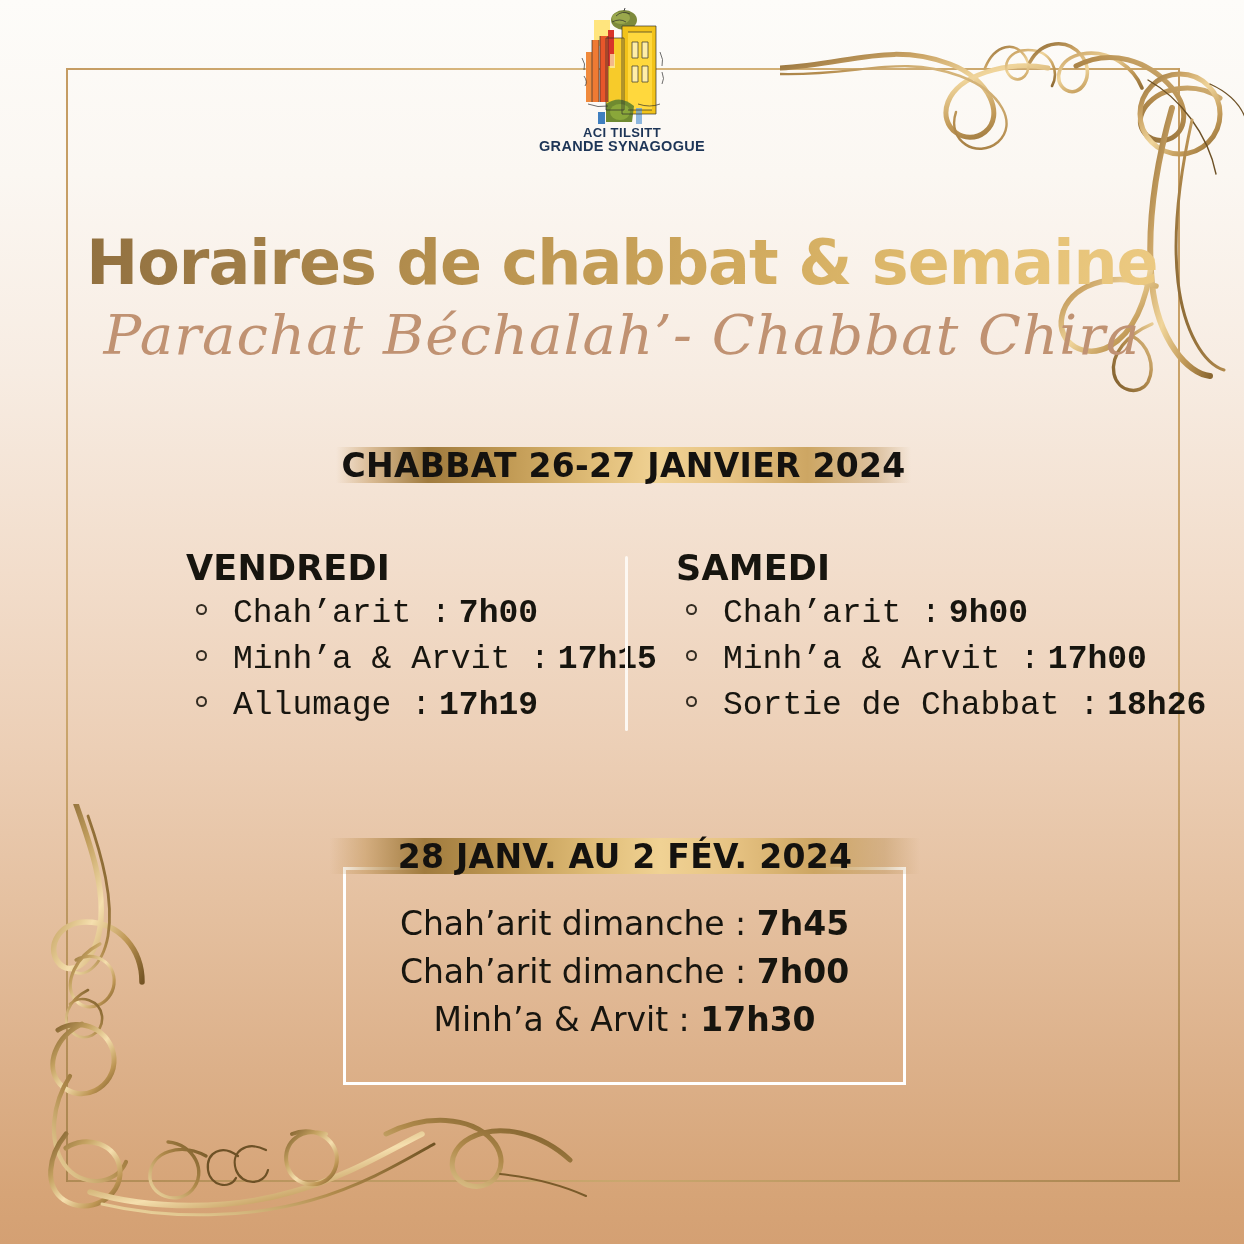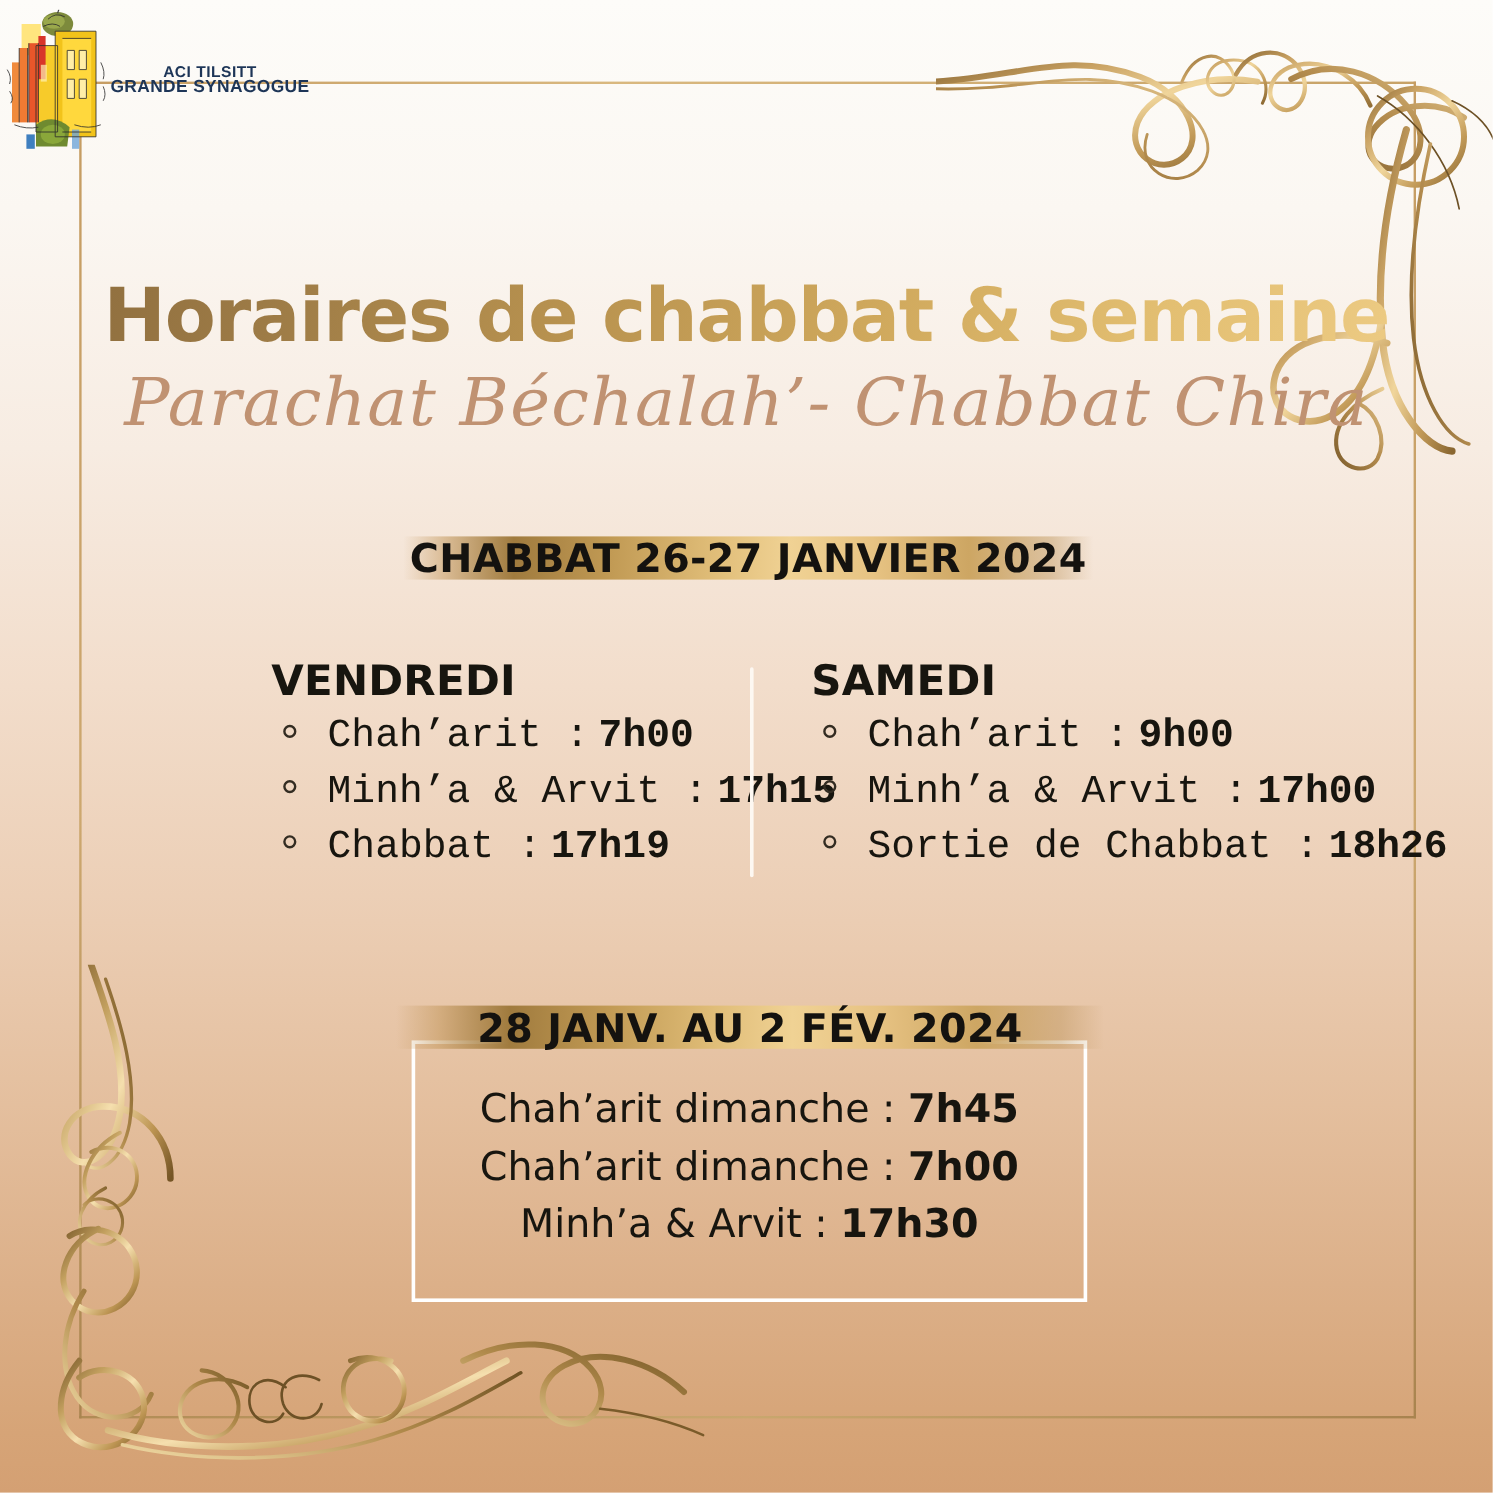--- a/index.html
+++ b/index.html
@@ -39,21 +39,21 @@
      background:linear-gradient(180deg,#c59c62 0%,#cda86f 55%,#a9844f 100%);}
 
   
   .flourish{position:absolute;pointer-events:none;}
   .flourish-tr{right:-6px;top:24px;width:470px;height:420px;}
   .flourish-bl{left:30px;bottom:10px;width:560px;height:430px;}
 
   
   .logo{
     position:absolute;left:0;right:0;top:8px;
-    display:flex;flex-direction:row;align-items:center;
+    display:flex;flex-direction:column;align-items:center;
   }
   .logo-art{width:92px;height:120px;display:block;}
   .logo-txt{margin-top:-2px;text-align:center;line-height:1.02;}
   .logo-l1{font-size:13px;font-weight:bold;color:#1d3557;letter-spacing:.4px;}
   .logo-l2{font-size:23px;font-weight:bold;color:#3f6899;letter-spacing:.2px;}
   .logo-l3{font-size:14.5px;font-weight:bold;color:#1d3557;letter-spacing:.3px;text-align:right;}
 
   
   .title-wrap{position:absolute;left:0;right:0;top:226px;text-align:center;}
   .title{
@@ -97,21 +97,21 @@
     font-family:"DejaVu Sans", sans-serif;
     font-size:33px;font-weight:bold;color:#14120f;
     letter-spacing:.3px;white-space:nowrap;
   }
   .banner-1{left:336px;top:447px;width:575px;}
   .banner-2{left:330px;top:838px;width:590px;}
 
   
   .cols{position:absolute;left:0;right:0;top:548px;}
   .col{position:absolute;}
-  .col-left{left:186px;margin-left:40px;}
+  .col-left{left:186px;}
   .col-right{left:676px;}
   .day{
     font-family:"DejaVu Sans", sans-serif;
     font-size:35px;font-weight:bold;color:#17150f;
     letter-spacing:.2px;margin-bottom:7px;
   }
   .rows{list-style:none;margin:0;padding:0;}
   .row{
     display:flex;align-items:baseline;
     margin:0 0 9px 0;
@@ -293,21 +293,21 @@
           <span class="lbl">Chah’arit :</span>
           <span class="val">7h00</span>
         </li>
         <li class="row">
           <span class="bullet"></span>
           <span class="lbl">Minh’a &amp; Arvit :</span>
           <span class="val">17h15</span>
         </li>
         <li class="row">
           <span class="bullet"></span>
-          <span class="lbl">Chabbat :</span>
+          <span class="lbl">Allumage :</span>
           <span class="val">17h19</span>
         </li>
       </ul>
     </div>
 
     <div class="col col-right">
       <div class="day">SAMEDI</div>
       <ul class="rows">
         <li class="row">
           <span class="bullet"></span>

